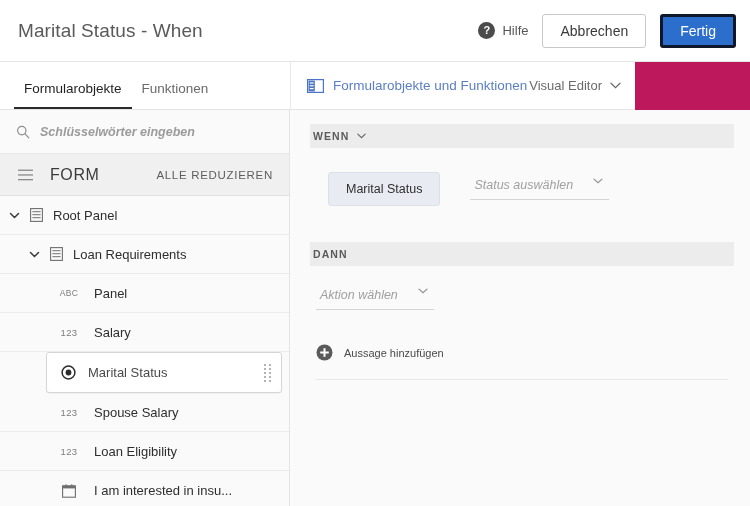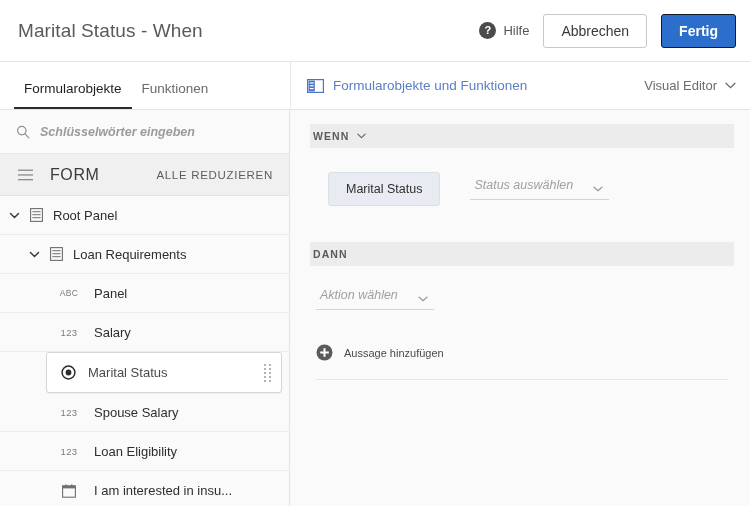--- a/index.html
+++ b/index.html
@@ -31,25 +31,25 @@
     font-size: 11px; font-weight: bold; line-height: 17px;
     text-align: center; display: block;
   }
   .help-label { font-size: 13px; color: #555; }
   .btn {
     height: 34px; padding: 0 17px; border-radius: 3px;
     font-size: 14px; cursor: pointer; display: flex;
     align-items: center; justify-content: center; white-space: nowrap;
   }
   .btn-secondary { background: #fff; border: 1px solid #c8c8c8; color: #3a3a3a; }
-  .btn-primary  { background: #2c6ecb; border: 1px solid #0f172a; color: #fff; font-weight: 700; }
+  .btn-primary  { background: #2c6ecb; border: 3px solid #0f172a; color: #fff; font-weight: 400; }
 
   
   .strip {
-    height: 48px; width: 750px; display: flex; align-items: stretch;
+    height: 48px; width: 635px; display: flex; align-items: stretch;
     background: #fff; border-bottom: 1px solid #e4e4e4;
   }
   .strip-left { width: 290px; display: flex; align-items: flex-end; padding-left: 14px; position: relative; }
   .tab {
     font-size: 13.5px; color: #6b6b6b; padding: 0 10px 13px 10px;
     cursor: pointer; position: relative; white-space: nowrap;
   }
   .tab.active { color: #1f1f1f; }
   .tab.active::after {
     content: ""; position: absolute; left: 0; right: 0; bottom: 0;
@@ -118,21 +118,21 @@
     padding: 0 3px; gap: 8px;
   }
   .section-title { font-size: 10.5px; letter-spacing: 1.1px; color: #5a5a5a; font-weight: 600; }
   .cond-row { display: flex; align-items: center; gap: 30px; padding: 24px 0 0 18px; }
   .chip {
     background: #e8ecf2; border: 1px solid #dbe0e8; border-radius: 3px;
     height: 34px; padding: 0 17px; display: flex; align-items: center;
     font-size: 12.5px; color: #2e2e2e; white-space: nowrap; cursor: pointer;
   }
   .dd {
-    display: flex; align-items: flex-end; gap: 20px;
+    display: flex; align-items: flex-start; gap: 20px;
     border-bottom: 1px solid #d4d4d4; padding: 0 6px 7px 4px;
     min-width: 104px; cursor: pointer;
   }
   .dd-text { font-size: 12.5px; color: #a0a0a0; font-style: italic; white-space: nowrap; }
   .then-wrap { padding-top: 36px; }
   .act-row { padding: 22px 0 0 6px; display: flex; }
   .add-row { display: flex; align-items: center; gap: 11px; padding: 34px 0 0 6px; cursor: pointer; }
   .plus-ico { width: 17px; height: 17px; display: block; }
   .add-label { font-size: 11px; color: #4a4a4a; white-space: nowrap; }
   .hr-bottom { margin: 18px 0 0 6px; border-top: 1px solid #e6e6e6; width: 412px; }

